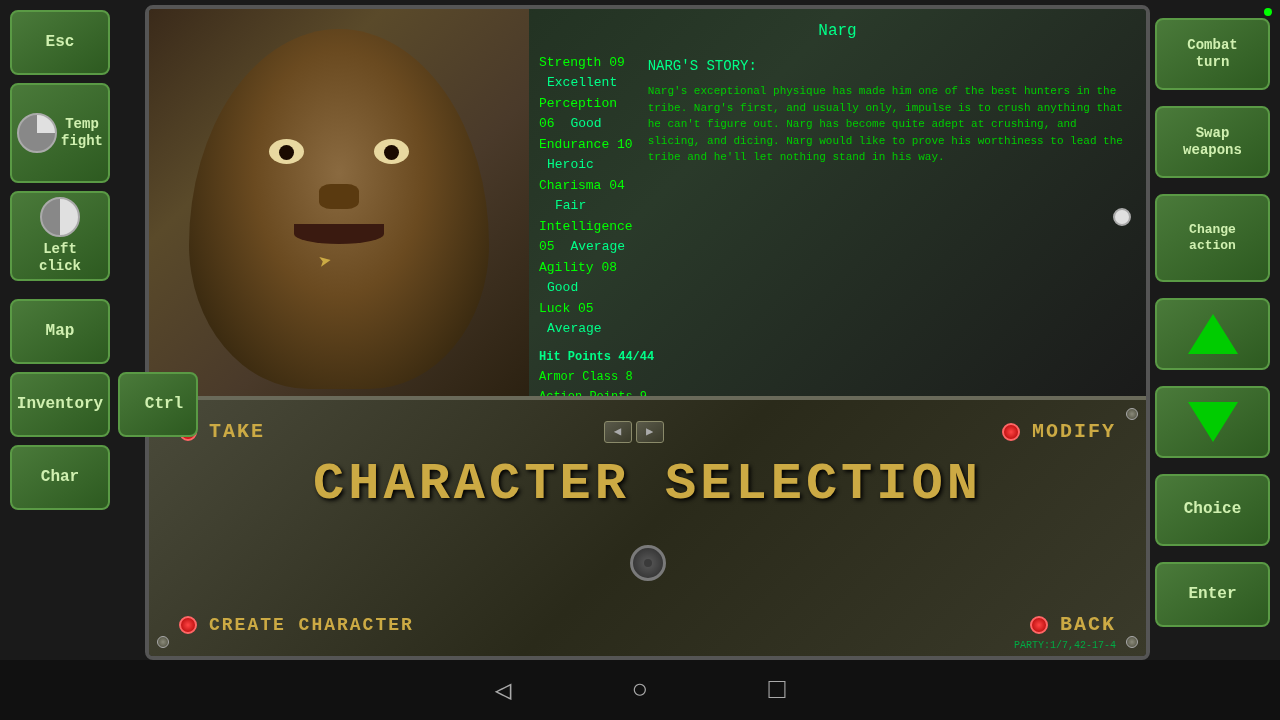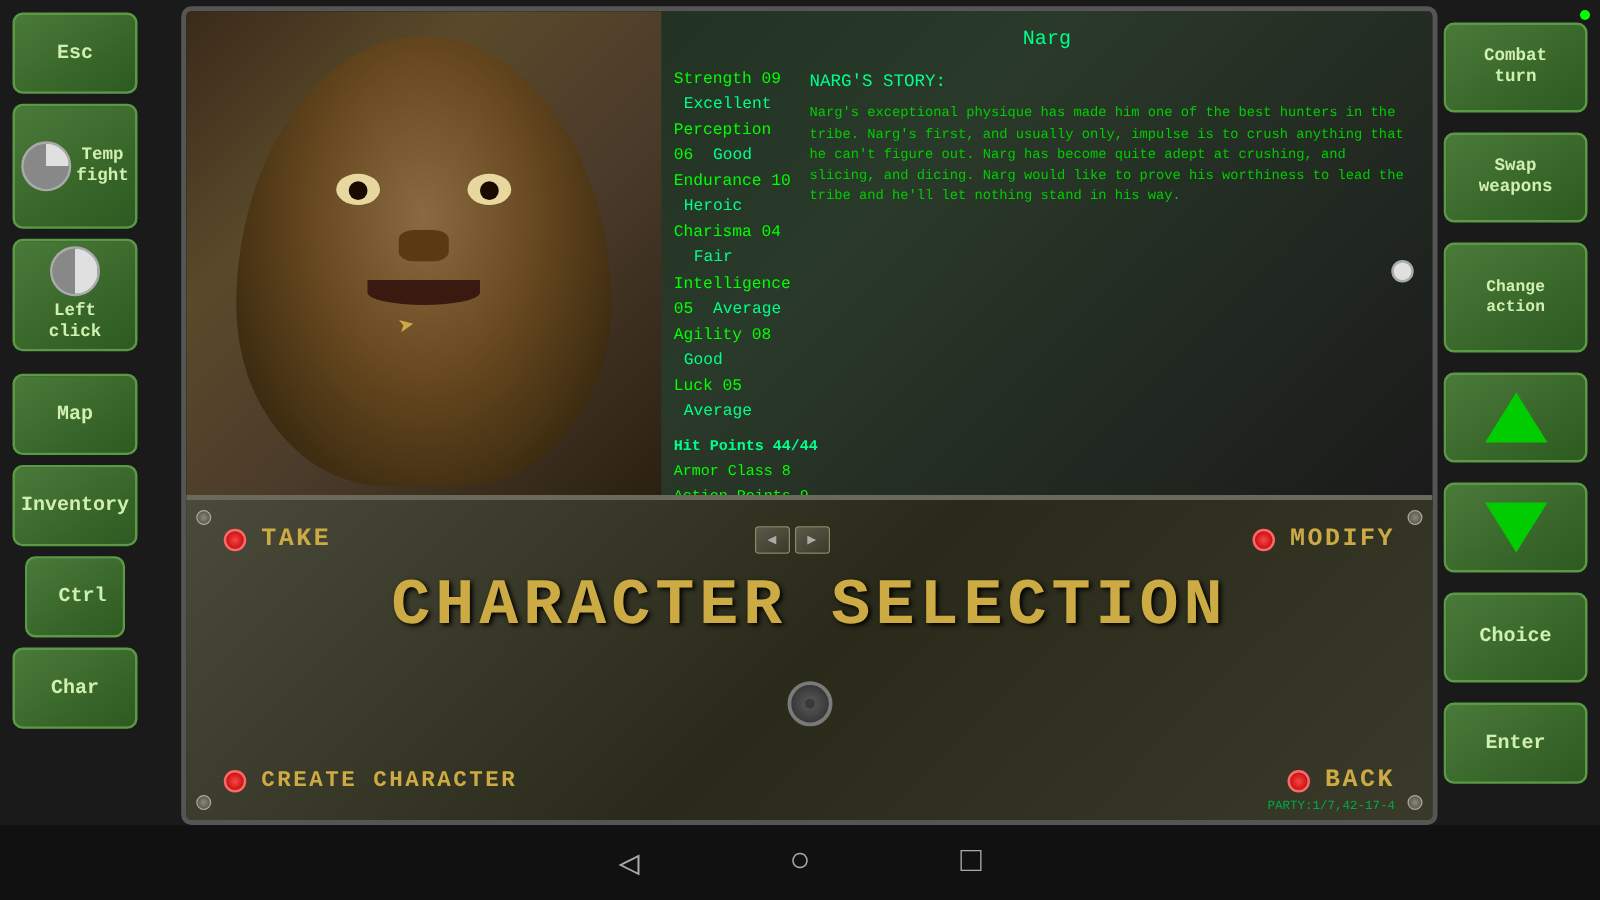--- a/index.html
+++ b/index.html
@@ -538,21 +538,21 @@
   </button>
 
   <button class="btn-green btn-left-click">
     <div class="temp-icon" style="background: conic-gradient(#e0e0e0 0deg 180deg, #888 180deg 360deg);"></div>
     <span style="white-space:pre-line; font-size:14px; color:#d0f0b0; font-weight:bold; font-family:'Courier New',monospace;">Left
 click</span>
   </button>
 
   <button class="btn-green btn-map">Map</button>
 
-  <div style="display:flex; gap:8px; align-items:center;flex-direction:column;">
+  <div style="display:flex; gap:8px; align-items:center;">
     <button class="btn-green btn-inventory">Inventory</button>
     <button class="btn-green btn-ctrl" style="width:80px; height:65px; position:static; margin:0;">Ctrl</button>
   </div>
 
   <button class="btn-green btn-char">Char</button>
 </div>
 
 <div class="right-sidebar">
   <div class="signal-icon">
     <div class="led" style="position:static; margin-bottom:2px;"></div>

